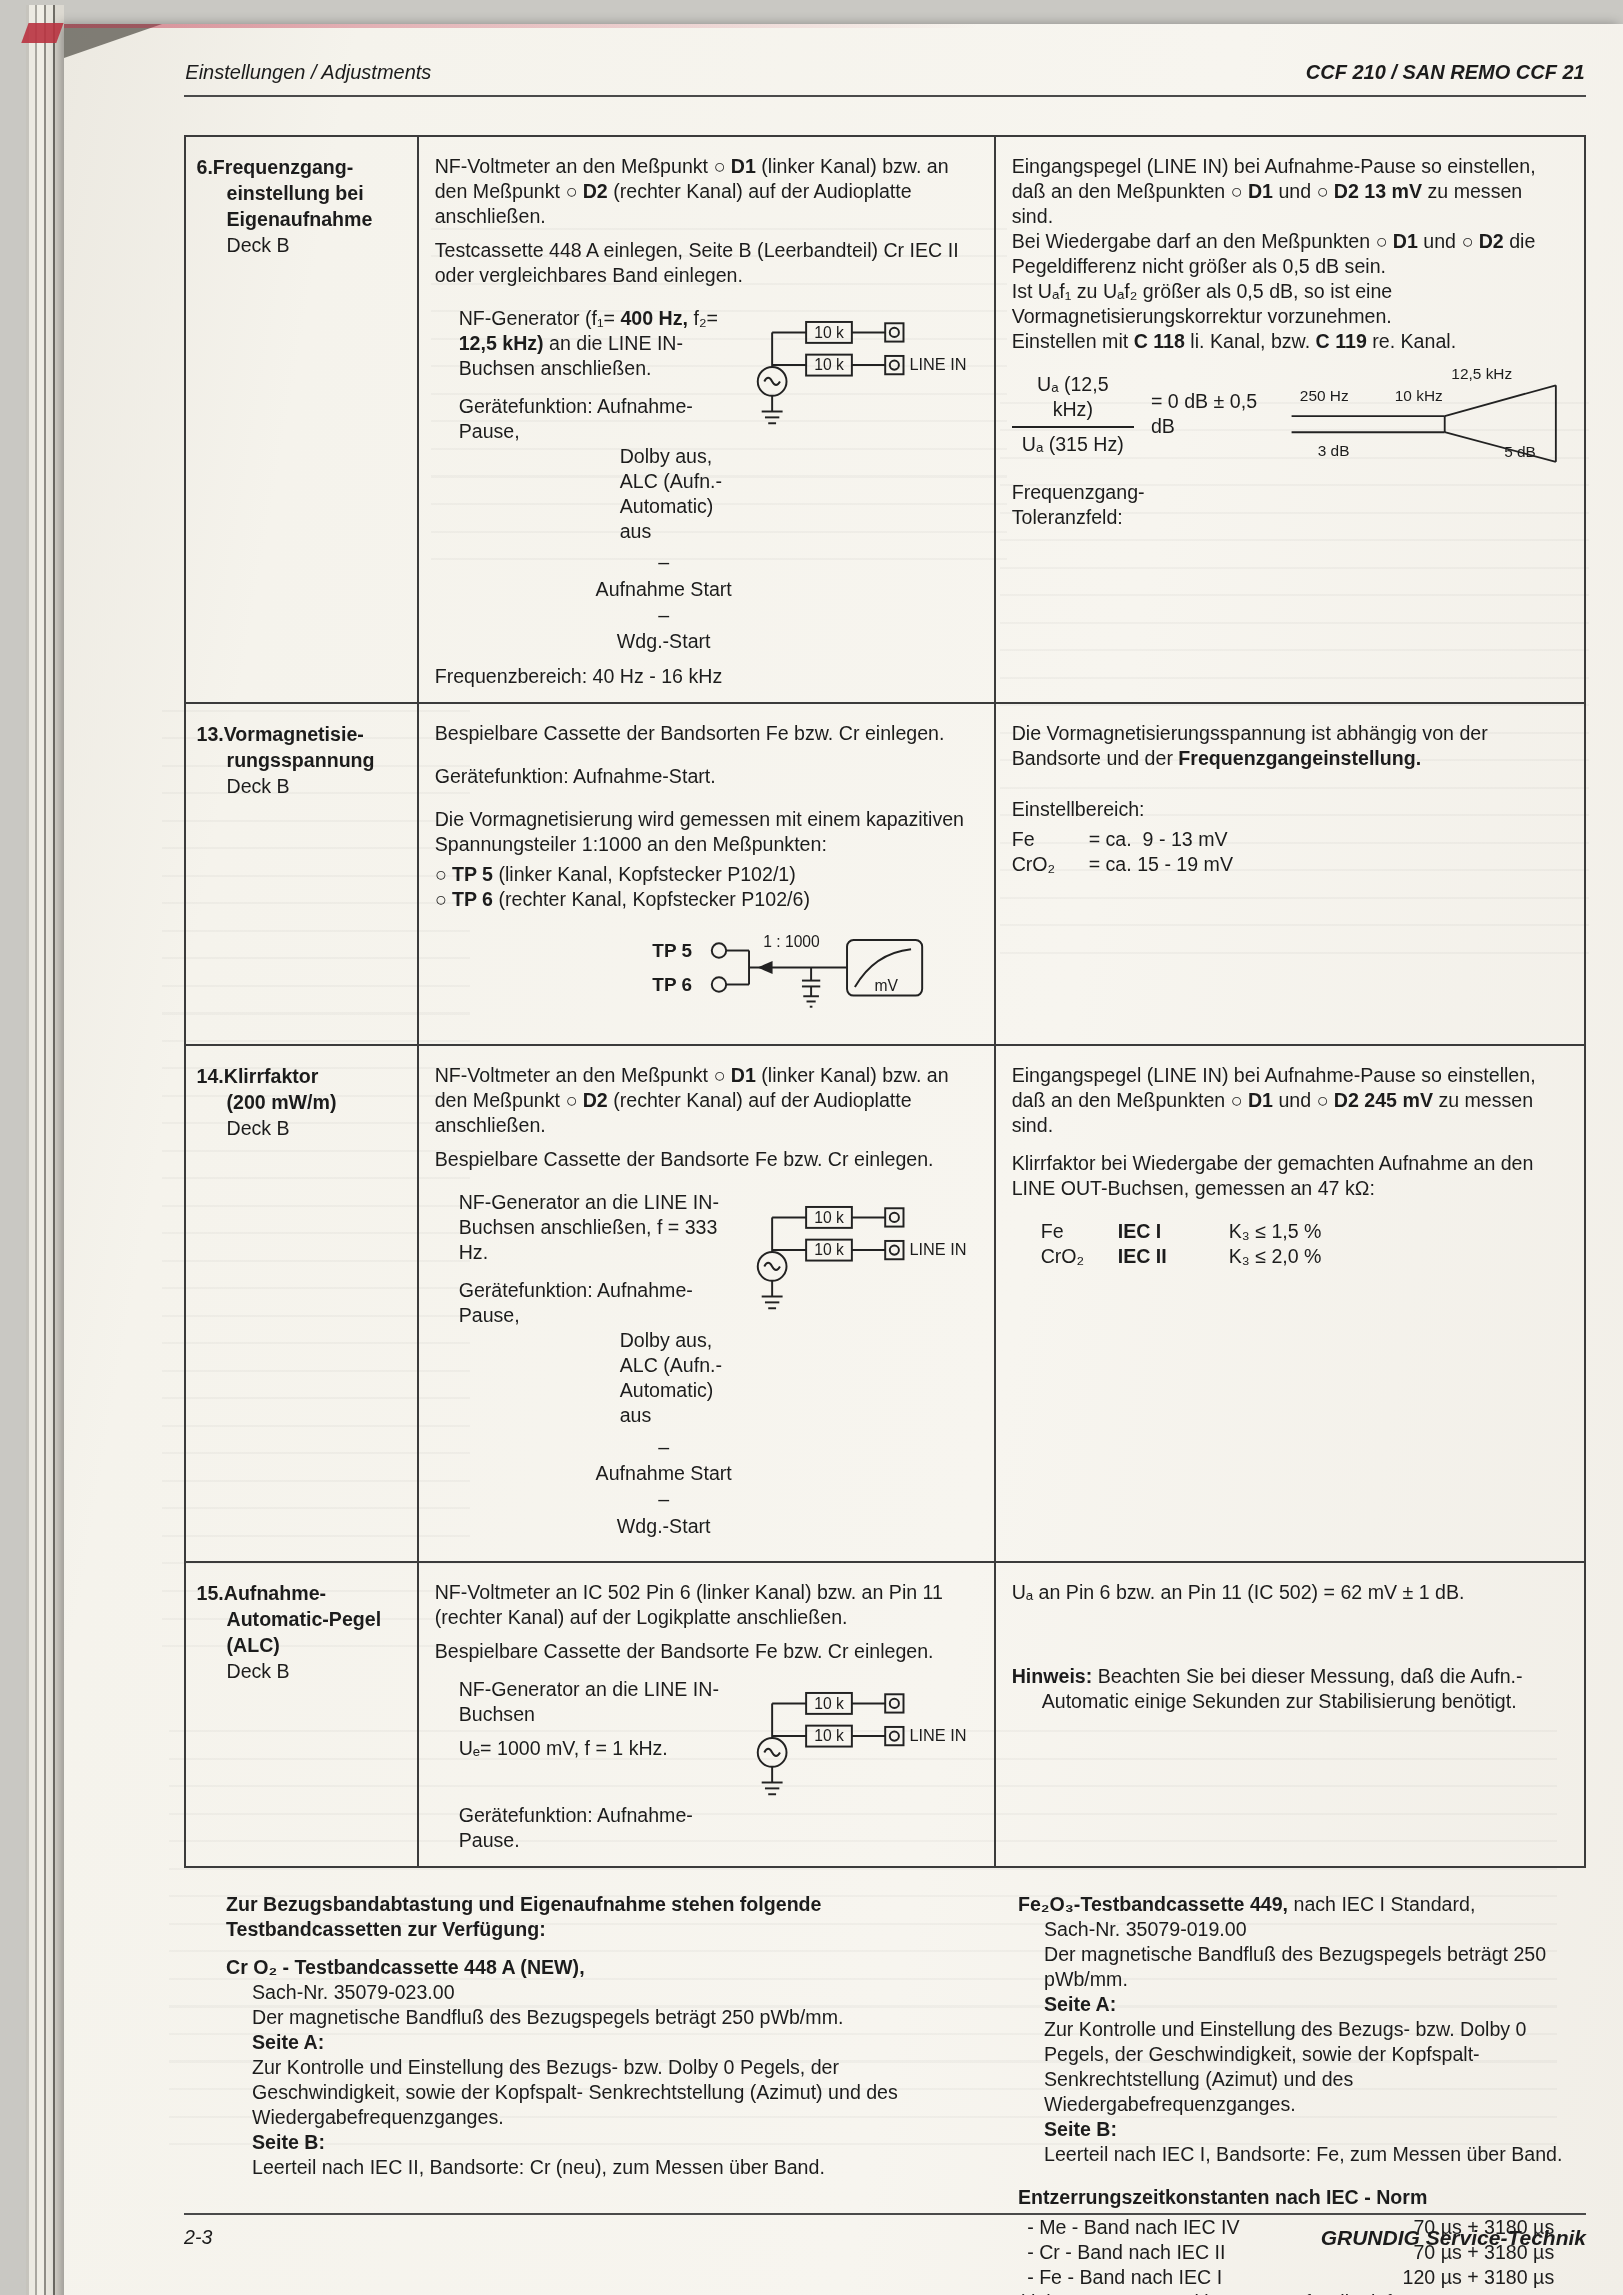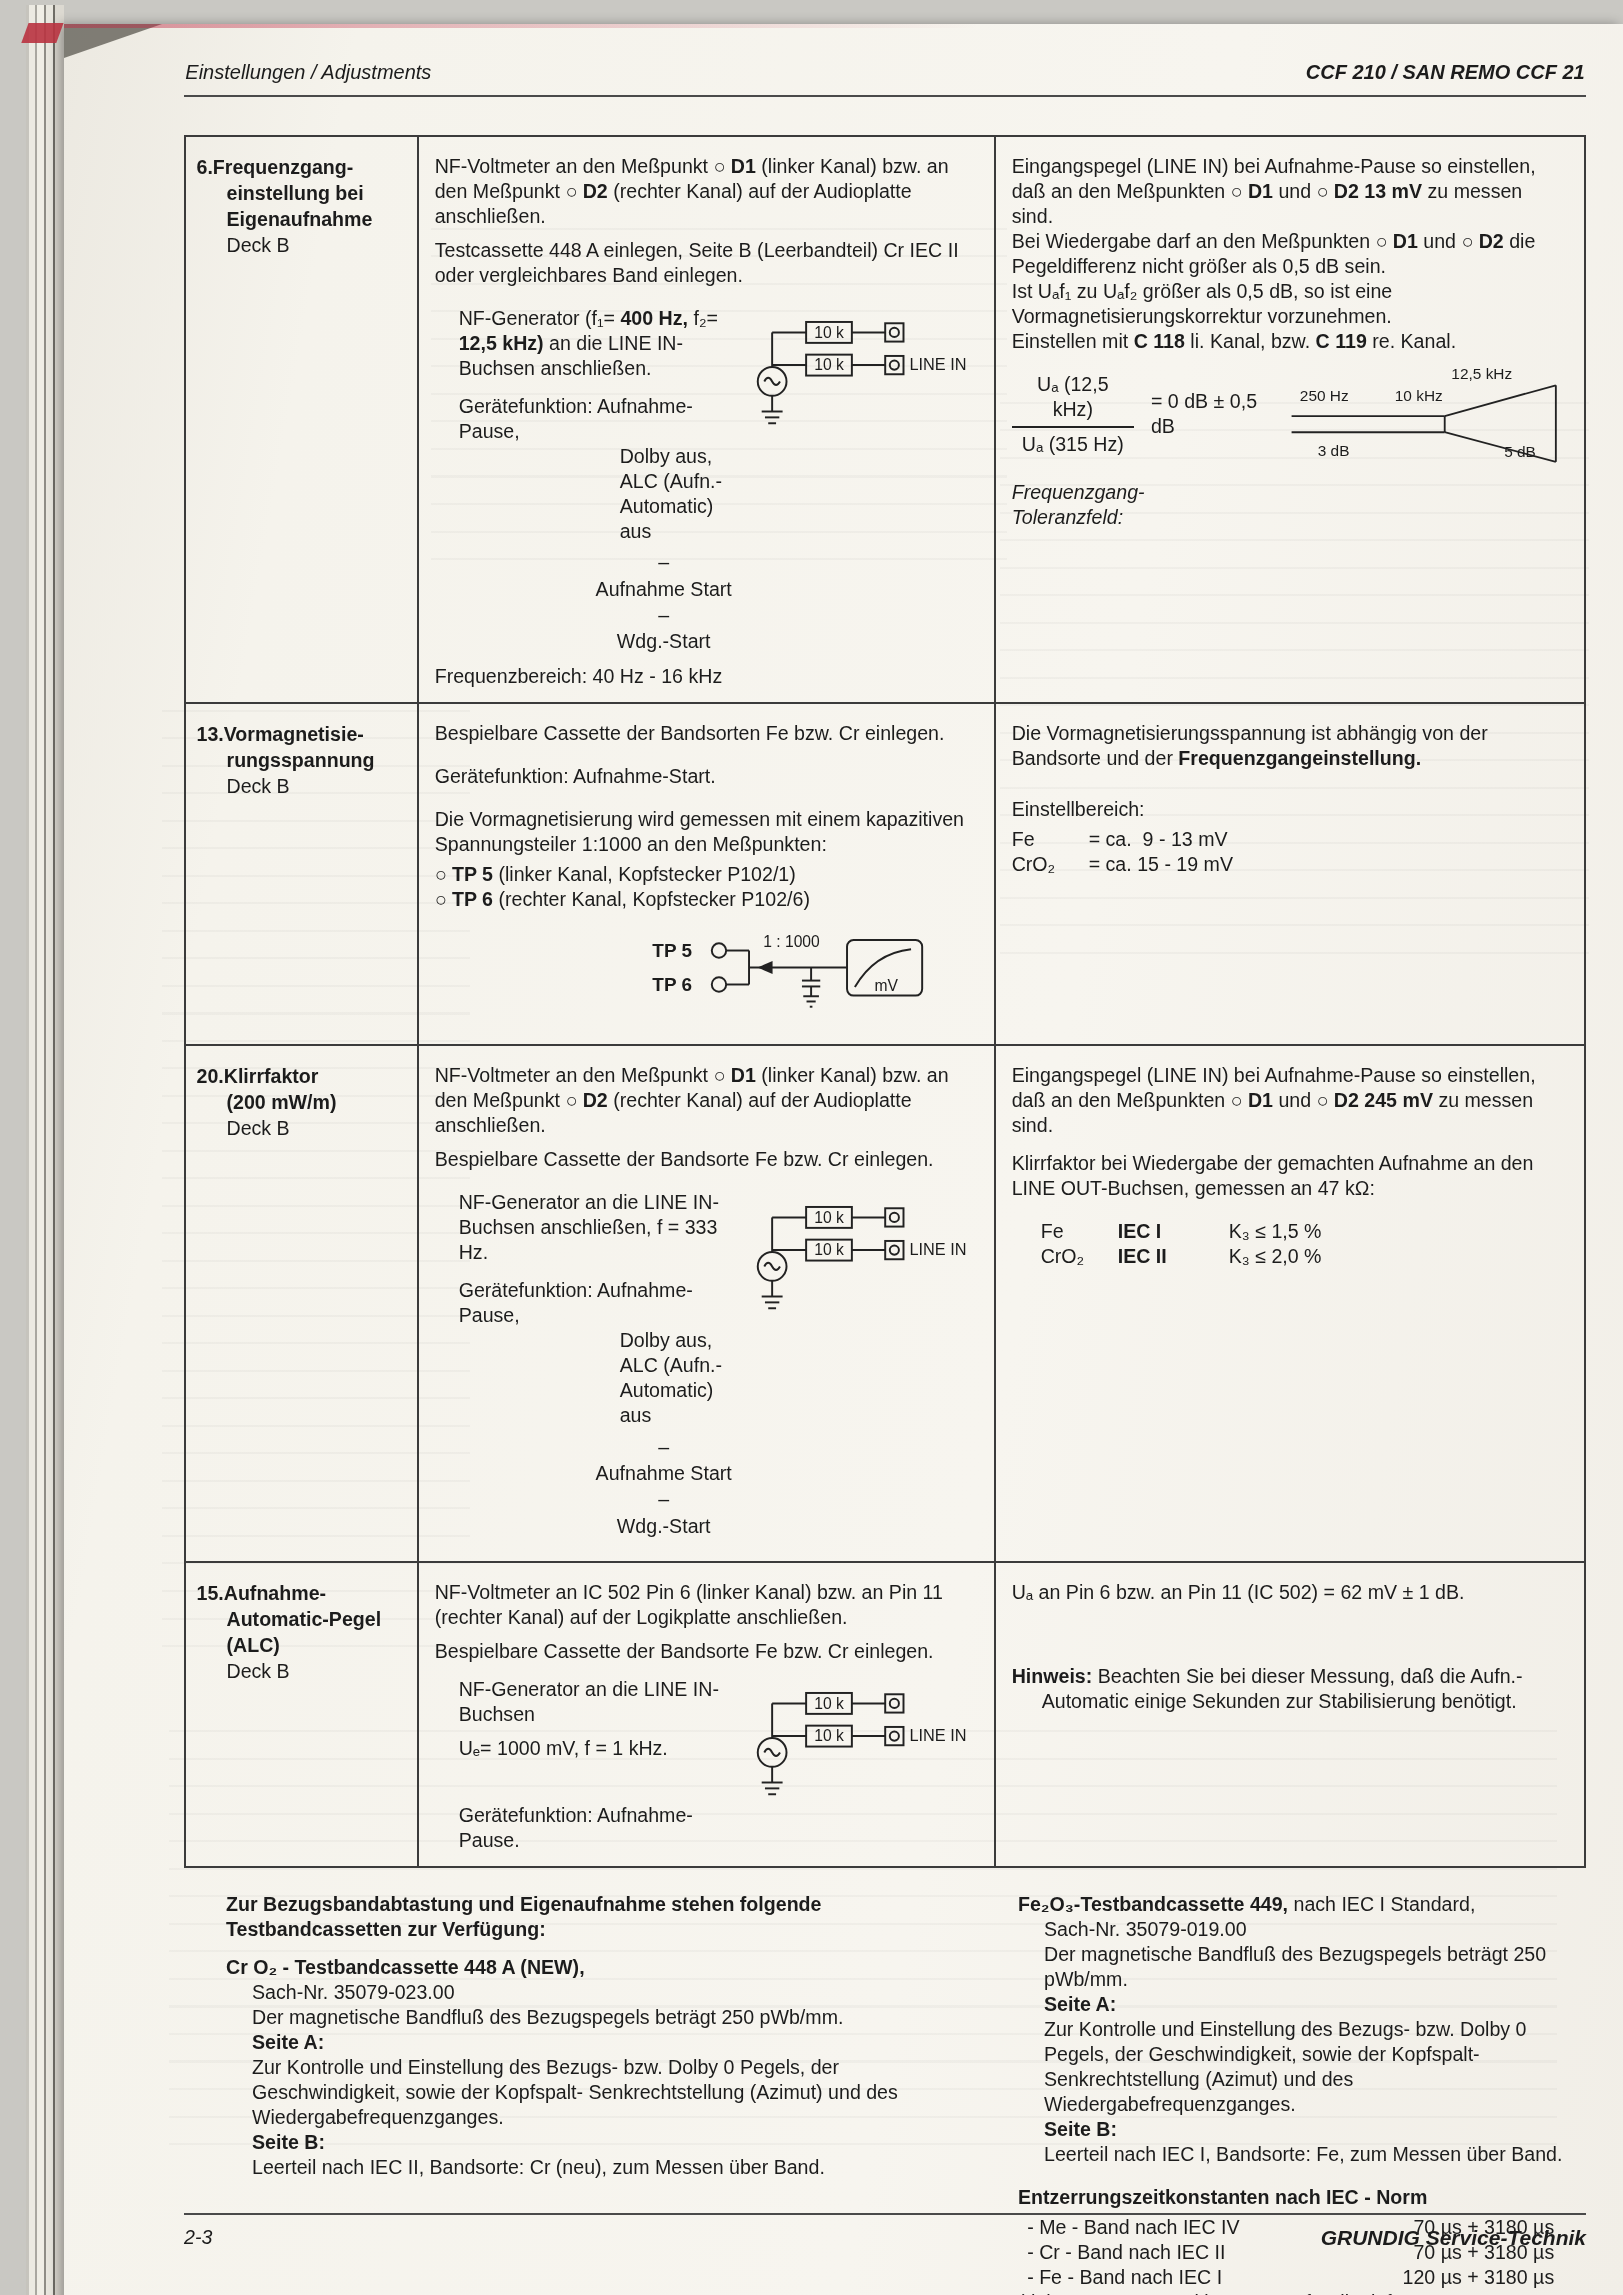--- a/index.html
+++ b/index.html
@@ -54,21 +54,21 @@
   .gen-svg { flex:0 0 auto; margin-top:-2.6px; }
   .func .cont { padding-left:161px; }
   .centered { width:458px; text-align:center; margin:6.5px 0 9.2px; }
   .centered div { margin:1.3px 0; }
 
   .formula { display:flex; align-items:center; gap:17px; margin:11.8px 0 3.9px; }
   .frac { text-align:center; }
   .frac .num { padding:0 6.5px; }
   .frac .den { border-top:2px solid #222; padding-top:3.9px; margin-top:3.9px; }
   .adj-bottom { display:flex; justify-content:flex-start; align-items:flex-start; margin-top:6.5px; }
-  .tol-label { white-space:pre-line; margin-top:23.6px;font-style:italic; }
+  .tol-label { white-space:pre-line; margin-top:23.6px; }
 
   .kv { display:flex; white-space:pre; }
   .kv .a { width:77px; }
   .kv .b { width:111px;font-weight:bold; }
   .indent44 { padding-left:29px; }
   .hint { margin-top:59px; padding-left:30px; text-indent:-30px; }
 
   svg line, svg rect, svg circle, svg path { stroke:#222; stroke-width:3; fill:none; }
   svg text { font-size:24px; fill:#1c1c1c; stroke:none; }
   .gen-svg text.li { font-size:25px; }
@@ -250,21 +250,21 @@
           </div>
           <div class="kv">
             <span class="a">CrO₂</span>
             <span>= ca. 15 - 19 mV</span>
           </div>
         </td>
       </tr>
 
       <tr style="height:390px">
         <td class="c1">
-          <div class="c1-title">20.Klirrfaktor
+          <div class="c1-title">14.Klirrfaktor
 (200 mW/m)</div>
           <div class="c1-deck">Deck B</div>
         </td>
         <td>
           <p class="mb14">NF-Voltmeter an den Meßpunkt ○ <b>D1</b> (linker Kanal) bzw. an den Meßpunkt ○ <b>D2</b> (rechter Kanal) auf der Audioplatte anschließen.</p>
           <p class="mb28">Bespielbare Cassette der Bandsorte Fe bzw. Cr einlegen.</p>
           <div class="flexrow">
             <div class="flextext">
               <p class="mb20">NF-Generator an die LINE IN-Buchsen anschließen, f = 333 Hz.</p>
               <div class="func">

